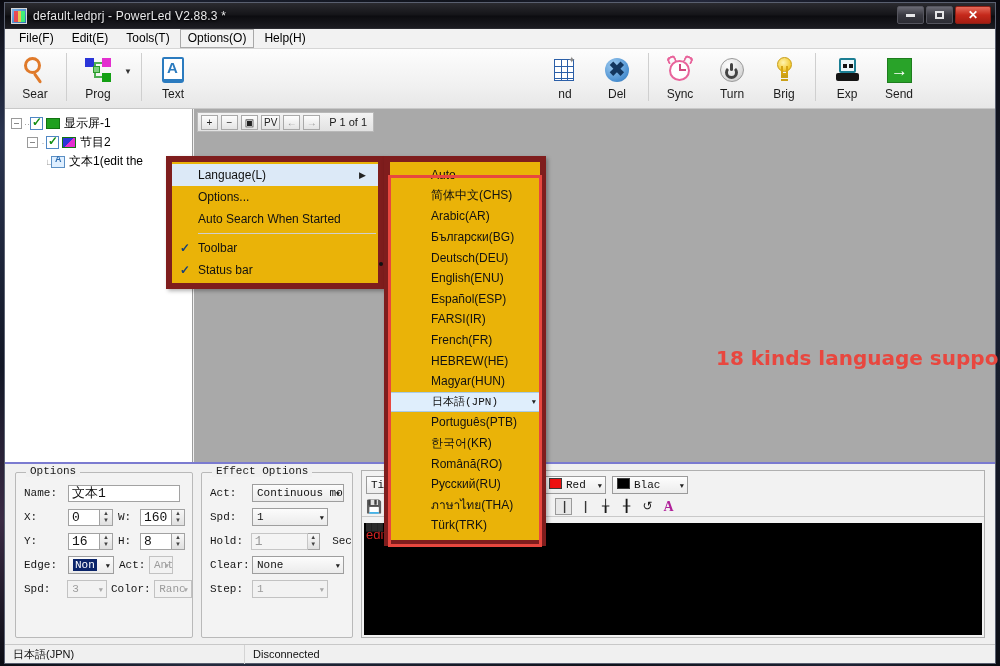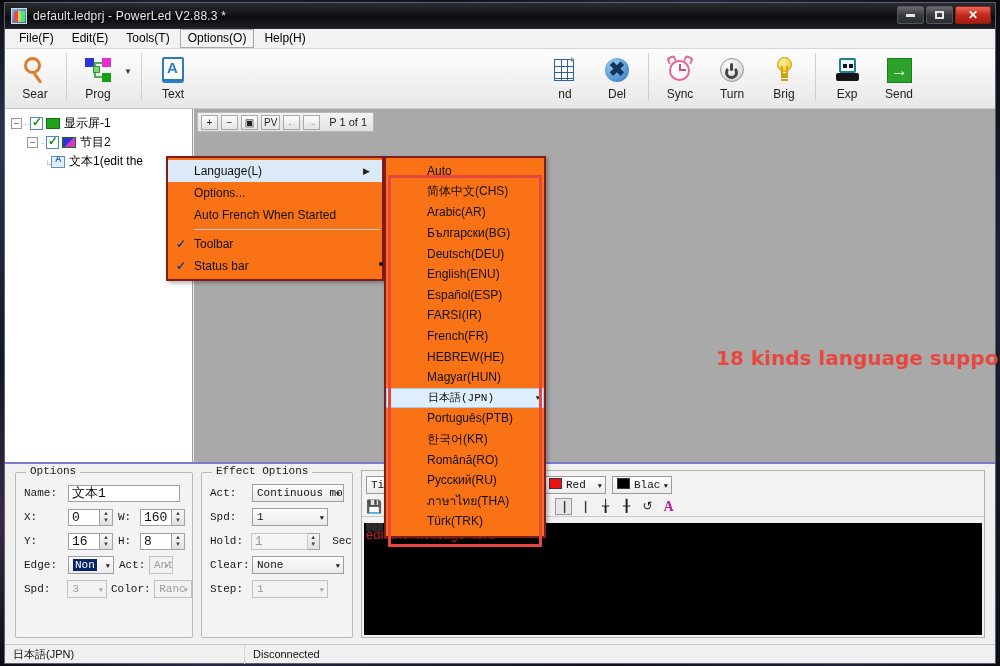--- a/index.html
+++ b/index.html
@@ -234,21 +234,21 @@
      color:#8a8a8a;font-size:9px;text-align:center;line-height:13px;}
   .cnt-ico{width:15px;height:15px;border:1px solid #6a6ab0;background:linear-gradient(180deg,#9c9cf0,#5a5ac8);
      color:#fff;font-size:9px;text-align:center;line-height:13px;}
   .cnt-ico.g{border-color:#3f8f3f;background:linear-gradient(180deg,#8ddc8d,#46ad46);}
   .cnt-num{font-size:11px;color:#111;margin-left:2px;}
   .vsep{width:1px;height:16px;background:#c4c4cc;}
 
   
   .menu-pop {
     position:absolute; z-index:50;
-    background:#f97316; border:2px solid #7f1d1d;
+    background:#eab308; border:6px solid #7f1d1d;
     box-shadow:2px 2px 4px rgba(0,0,0,.3);
     font-size:12px; color:#111; padding:2px 0;
   }
   .mi { height:22px; display:flex; align-items:center; padding:0 12px 0 0; white-space:nowrap; position:relative; }
   .mi .gut { width:26px; flex:none; text-align:center; color:#17407a; font-size:12px; font-weight:bold; }
   .mi .mlbl { flex:1; }
   .mi .arrow { margin-left:24px; font-size:9px; color:#222; }
   .mi.hl { background:#dce9f7; }
   .mi-sep { height:1px; background:#cfcfcf; margin:3px 2px 3px 26px; }
 
@@ -546,21 +546,21 @@
           <span class="gut"></span>
           <span class="mlbl">Language(L)</span>
           <span class="arrow">▶</span>
         </div>
         <div class="mi">
           <span class="gut"></span>
           <span class="mlbl">Options...</span>
         </div>
         <div class="mi">
           <span class="gut"></span>
-          <span class="mlbl">Auto French When Started</span>
+          <span class="mlbl">Auto Search When Started</span>
         </div>
         <div class="mi-sep"></div>
         <div class="mi">
           <span class="gut">✓</span>
           <span class="mlbl">Toolbar</span>
         </div>
         <div class="mi">
           <span class="gut">✓</span>
           <span class="mlbl">Status bar</span>
         </div>
@@ -703,21 +703,21 @@
           <span class="lab" style="width:42px">Step:</span>
           <span class="sel dis" style="width:76px">1</span>
         </div>
       </div>
 
       <div id="editor">
         <div class="font-row">
           <span class="fsel" style="width:122px">Times New Roman</span>
           <span class="fsel" style="width:44px">20</span>
           <span class="fsel" style="width:62px"><span class="swatch" style="background:#ee1111"></span><span>Red</span></span>
-          <span class="fsel" style="width:60px"><span class="swatch" style="background:#000"></span><span>Blac</span></span>
+          <span class="fsel" style="width:76px"><span class="swatch" style="background:#000"></span><span>Blac</span></span>
         </div>
         <div class="tool-row">
           <span class="ti" style="color:#4a6b22;font-size:13px">💾</span>
           <span class="ti" style="color:#b08a2a;font-size:13px">📂</span>
           <span class="ti" style="font-weight:bold">B</span>
           <span class="ti" style="font-style:italic">I</span>
           <span class="ti" style="text-decoration:underline">U</span>
           <span class="ti on">≡</span>
           <span class="ti">≡</span>
           <span class="ti">≡</span>

